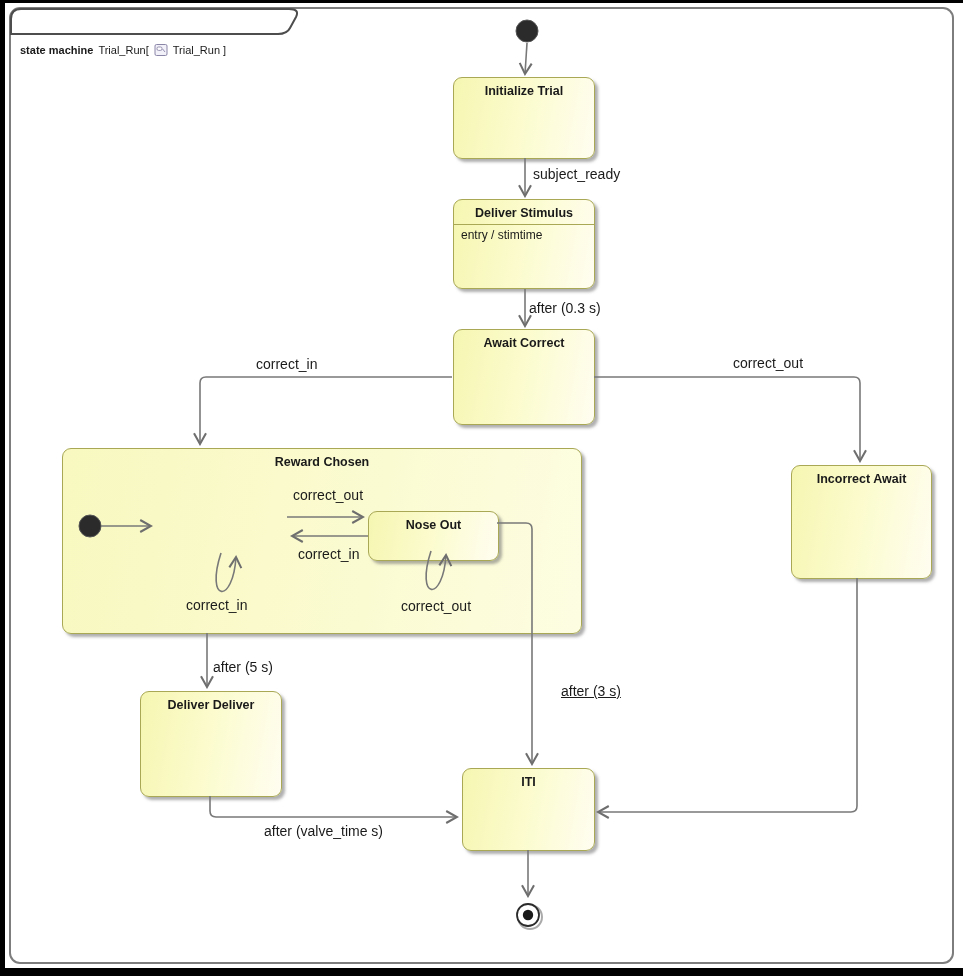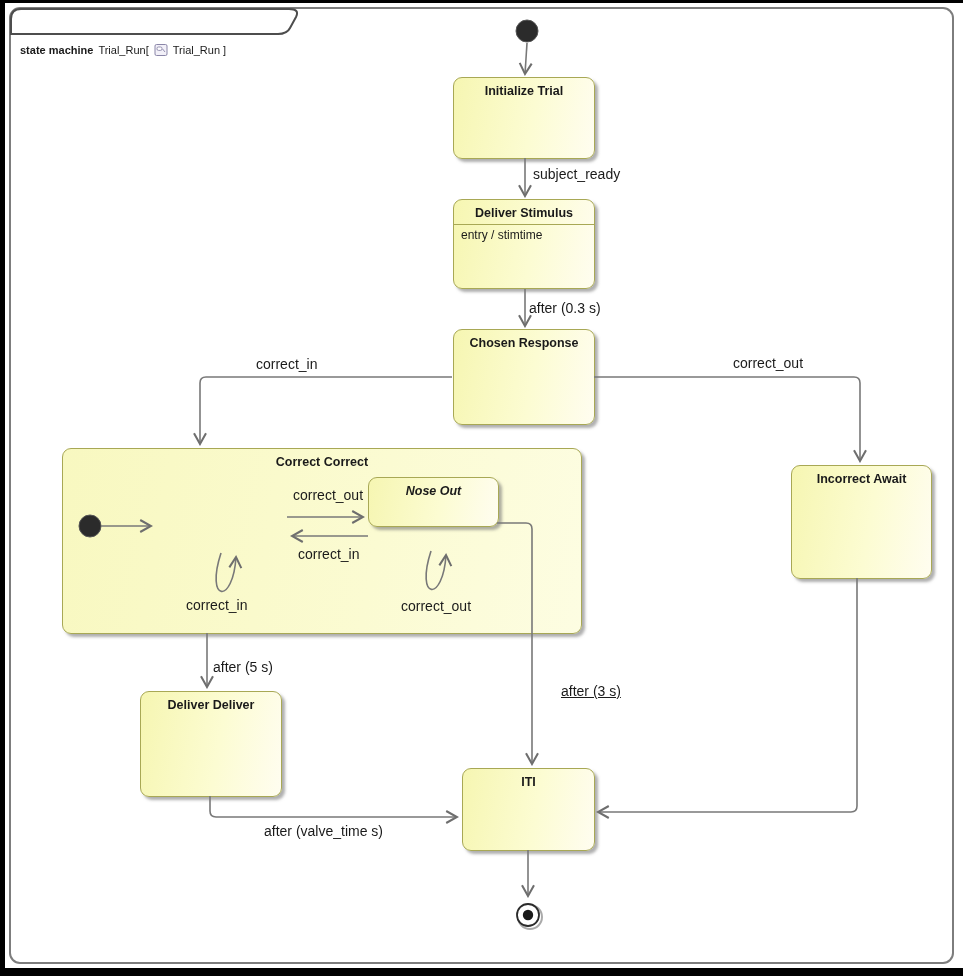--- a/index.html
+++ b/index.html
@@ -39,21 +39,21 @@
   }
   .state .body{
     font-weight:normal;text-align:left;padding:3px 7px;font-size:12px;
     border-top:1.2px solid #a8a855;margin-top:4px;
   }
   #st-initialize-trial{left:453px;top:77px;width:140px;height:80px;}
   #st-deliver-stimulus{left:453px;top:199px;width:140px;height:88px;}
   #st-await-response{left:453px;top:329px;width:140px;height:94px;}
   #st-correct-chosen{left:62px;top:448px;width:518px;height:184px;}
   #st-nose-in{left:156px;top:502px;width:130px;height:50px;z-index:2;}
-  #st-nose-out{left:368px;top:477px;width:129px;height:48px;z-index:2;font-style:italic;}
+  #st-nose-out{left:368px;top:511px;width:129px;height:48px;z-index:2;}
   #st-incorrect-chosen{left:791px;top:465px;width:139px;height:112px;}
   #st-deliver-reward{left:140px;top:691px;width:140px;height:104px;}
   #st-iti{left:462px;top:768px;width:131px;height:81px;}
 
   
   #wires{position:absolute;left:0;top:0;z-index:3;pointer-events:none;}
   #wires path.t{stroke:#787878;stroke-width:1.6;fill:none;stroke-linejoin:round;}
 
   
   .tlabel{position:absolute;z-index:4;font-size:14px;white-space:nowrap;}
@@ -84,34 +84,34 @@
     <span>Trial_Run[</span>
     <svg width="14" height="14" viewBox="0 0 14 14">
       <rect x="1" y="1.5" width="12" height="11" rx="1.5" fill="#f2f0f8" stroke="#8a86a8" stroke-width="1"></rect>
       <rect x="3" y="4" width="5" height="3.4" rx="1.4" fill="#ffffff" stroke="#8a86a8" stroke-width="0.9"></rect>
       <path d="M 8.6 6 L 11 9" stroke="#8a86a8" stroke-width="0.9" fill="none"></path>
     </svg>
     <span>Trial_Run ]</span>
   </div>
 
   <div class="state composite" id="st-correct-chosen">
-    <div class="name">Correct Correct</div>
+    <div class="name">Reward Chosen</div>
   </div>
 
   <div class="state" id="st-initialize-trial">
     <div class="name">Initialize Trial</div>
   </div>
 
   <div class="state" id="st-deliver-stimulus">
     <div class="name">Deliver Stimulus</div>
     <div class="body">entry / stimtime</div>
   </div>
 
   <div class="state" id="st-await-response">
-    <div class="name">Chosen Response</div>
+    <div class="name">Await Correct</div>
   </div>
 
 
   <div class="state" id="st-nose-out">
     <div class="name">Nose Out</div>
   </div>
 
   <div class="state" id="st-incorrect-chosen">
     <div class="name">Incorrect Await</div>
   </div>

